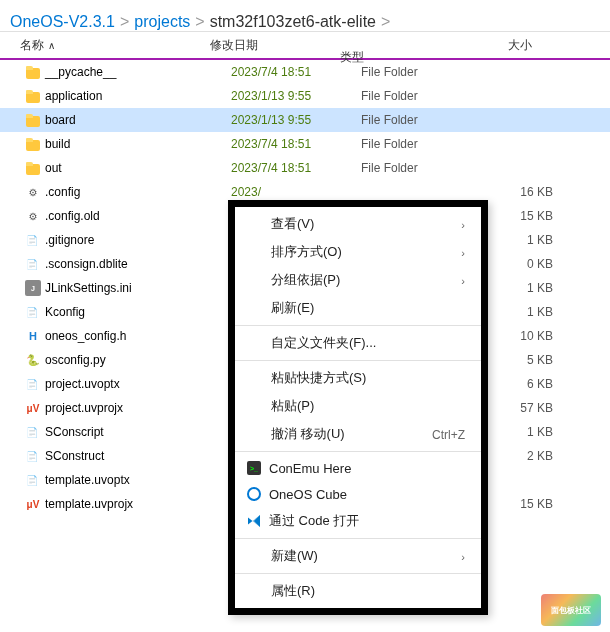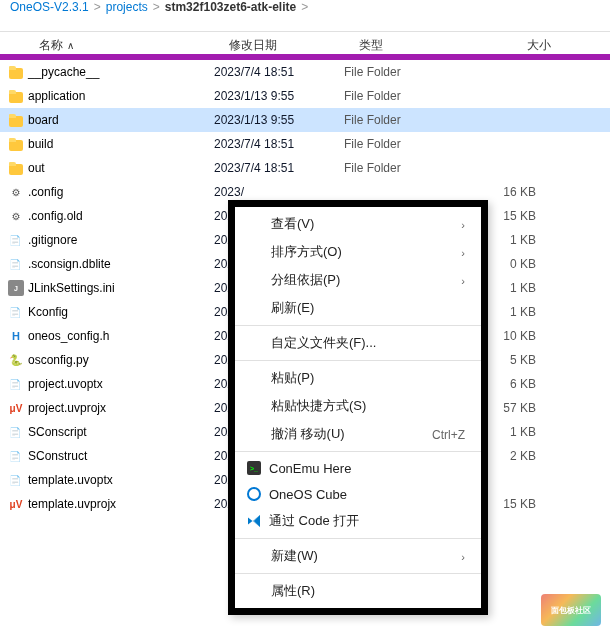--- a/index.html
+++ b/index.html
@@ -11,45 +11,45 @@
       background: #f0f0f0;
       overflow: hidden;
       position: relative;
     }
 
     
     .title-bar {
       background: #fff;
       height: 32px;
       display: flex;
-      align-items: flex-start;
+      align-items: flex-end;
       padding: 0 8px;
       border-bottom: 1px solid #e0e0e0;
-      font-size: 12px;
+      font-size: 16px;
       color: #333;
     }
     .title-bar span { margin: 0 2px; }
     .title-bar .separator { color: #999; margin: 0 3px; }
     .title-bar .breadcrumb-item { color: #0078d4; cursor: pointer; }
-    .title-bar .breadcrumb-item.active { color: #333; cursor: default; font-weight: bold; }
+    .title-bar .breadcrumb-item.active { color: #333; cursor: default; }
 
     
     .explorer {
       background: #fff;
       height: calc(100% - 32px);
       position: relative;
     }
 
     
     .col-headers {
       display: flex;
-      align-items: flex-end;
+      align-items: center;
       height: 28px;
-      border-bottom: 6px solid #a21caf;
-      padding: 0 19px;
+      border-bottom: 2px solid #a21caf;
+      padding: 0 0;
       background: #fff;
       font-size: 12px;
       color: #333;
     }
     .col-name { width: 210px; display: flex; align-items: center; gap: 4px; cursor: pointer; padding-left: 20px; }
     .col-date { width: 130px; }
     .col-type { width: 120px; margin-top: 24px; }
     .col-size { width: 80px; text-align: right; padding-right: 8px; }
     .sort-arrow { font-size: 10px; }
 
@@ -60,22 +60,22 @@
     }
     .file-row {
       display: flex;
       align-items: center;
       height: 24px;
       padding: 0 4px;
       cursor: default;
       font-size: 12px;
     }
     .file-row.selected { background: #cce4ff; }
-    .file-name { width: 210px; display: flex; align-items: center; gap: 4px; padding-left: 4px; overflow: hidden; white-space: nowrap; }
-    .file-date { width: 130px; color: #0f172a; }
+    .file-name { width: 210px; display: flex; align-items: center; gap: 4px; padding-left: 4px; overflow: hidden; white-space: nowrap; margin-left: 17px; }
+    .file-date { width: 130px; color: #4d7c0f; }
     .file-type { width: 120px; color: #555; }
     .file-size { width: 80px; text-align: right; padding-right: 8px; color: #555; }
 
     
     .icon-folder {
       width: 16px;
       height: 16px;
       flex-shrink: 0;
       position: relative;
       display: inline-flex;
@@ -459,31 +459,31 @@
     </div>
     <div>
       
       
     </div>
   </div>
       <div class="menu-separator"></div>
       <div class="menu-item">
     <div class="menu-item-left">
       <span class="menu-icon"></span>
+      <span>粘贴快捷方式(S)</span>
+    </div>
+    <div>
+      
+      
+    </div>
+  </div>
+      <div class="menu-item">
+    <div class="menu-item-left">
+      <span class="menu-icon"></span>
       <span>粘贴(P)</span>
-    </div>
-    <div>
-      
-      
-    </div>
-  </div>
-      <div class="menu-item">
-    <div class="menu-item-left">
-      <span class="menu-icon"></span>
-      <span>粘贴快捷方式(S)</span>
     </div>
     <div>
       
       
     </div>
   </div>
       <div class="menu-item">
     <div class="menu-item-left">
       <span class="menu-icon"></span>
       <span>撤消 移动(U)</span>

